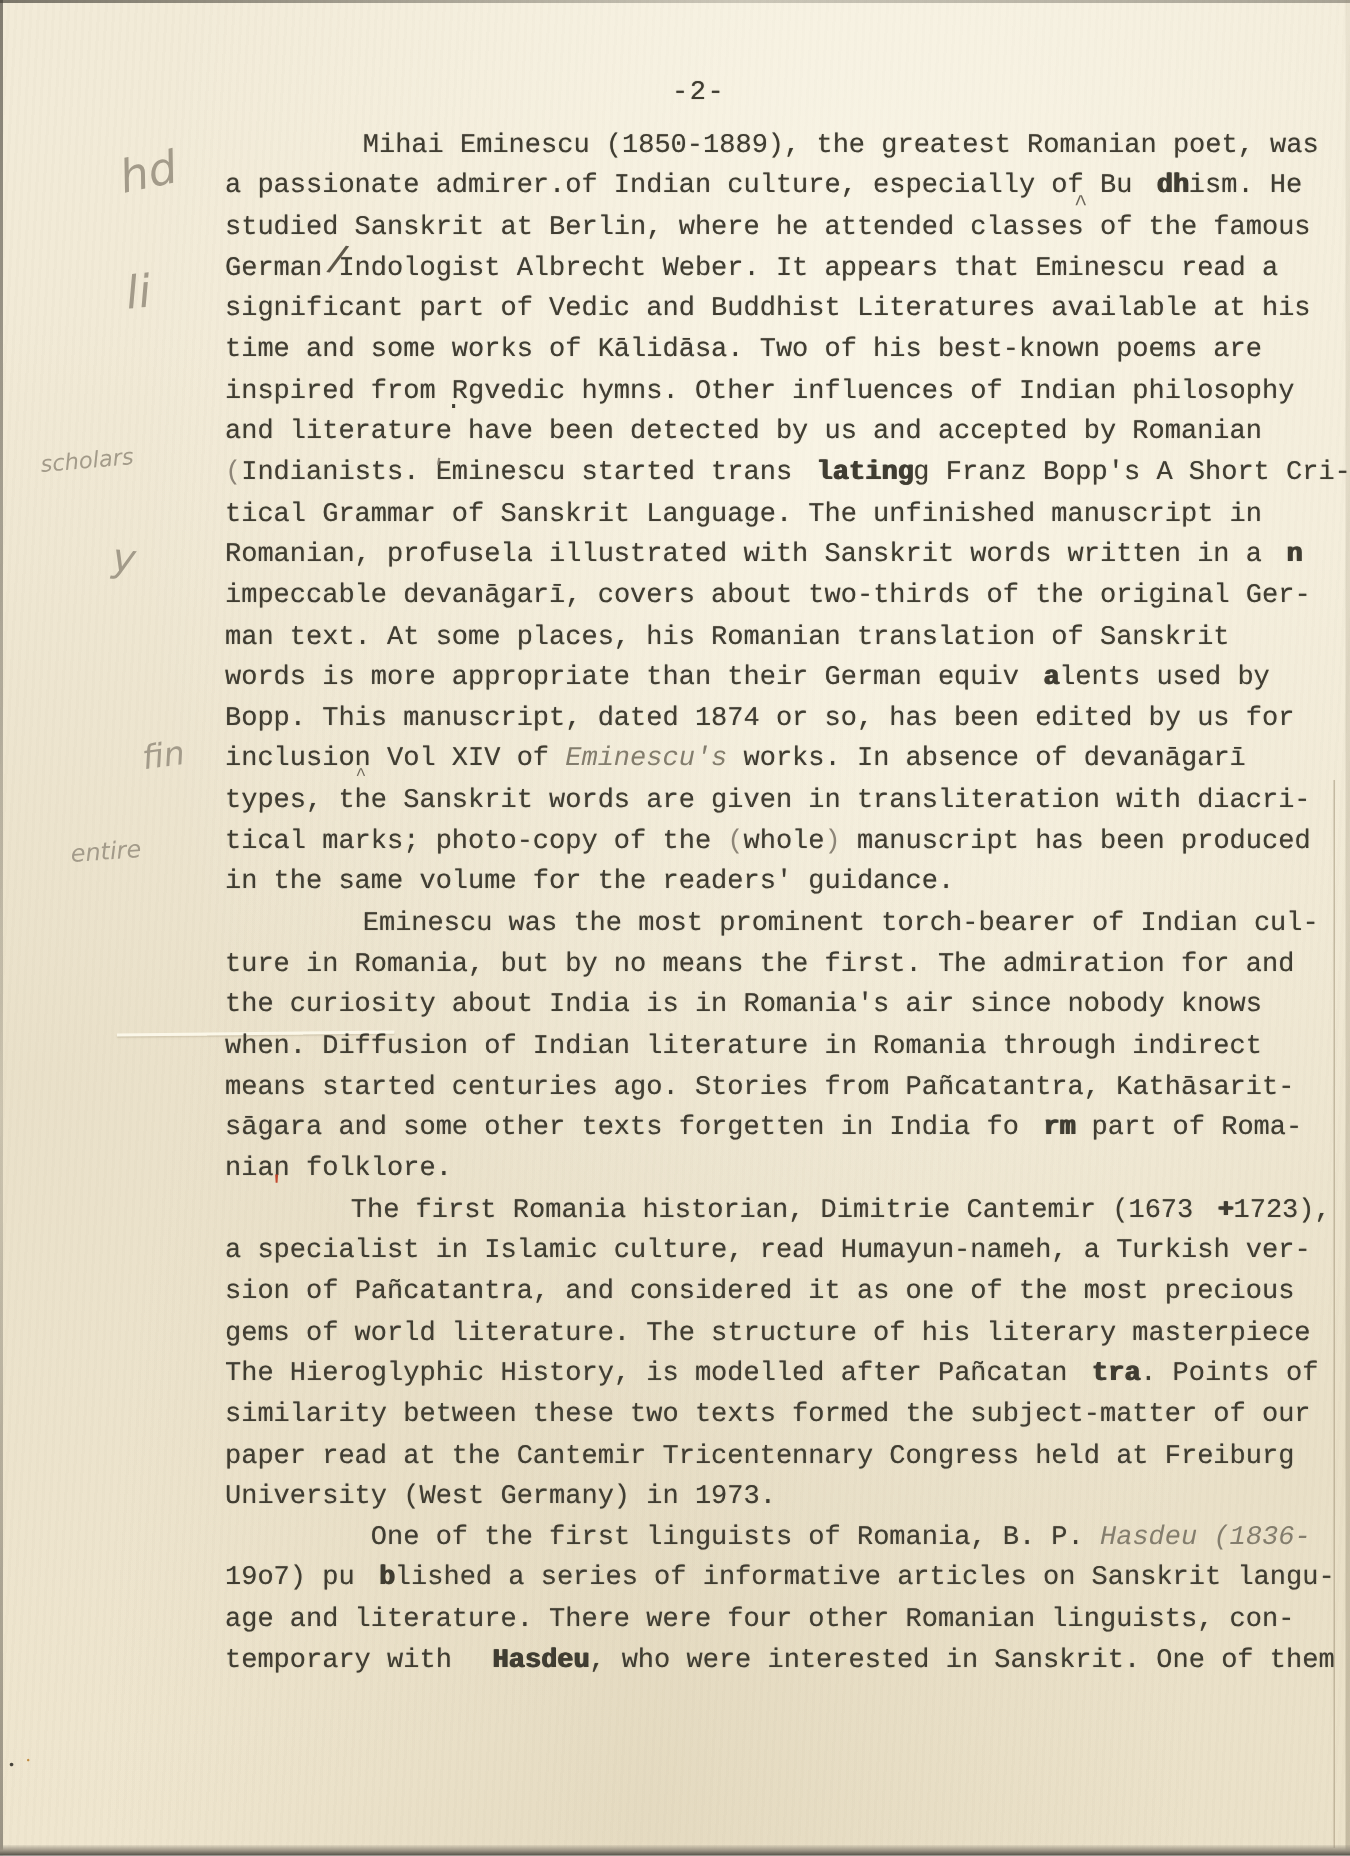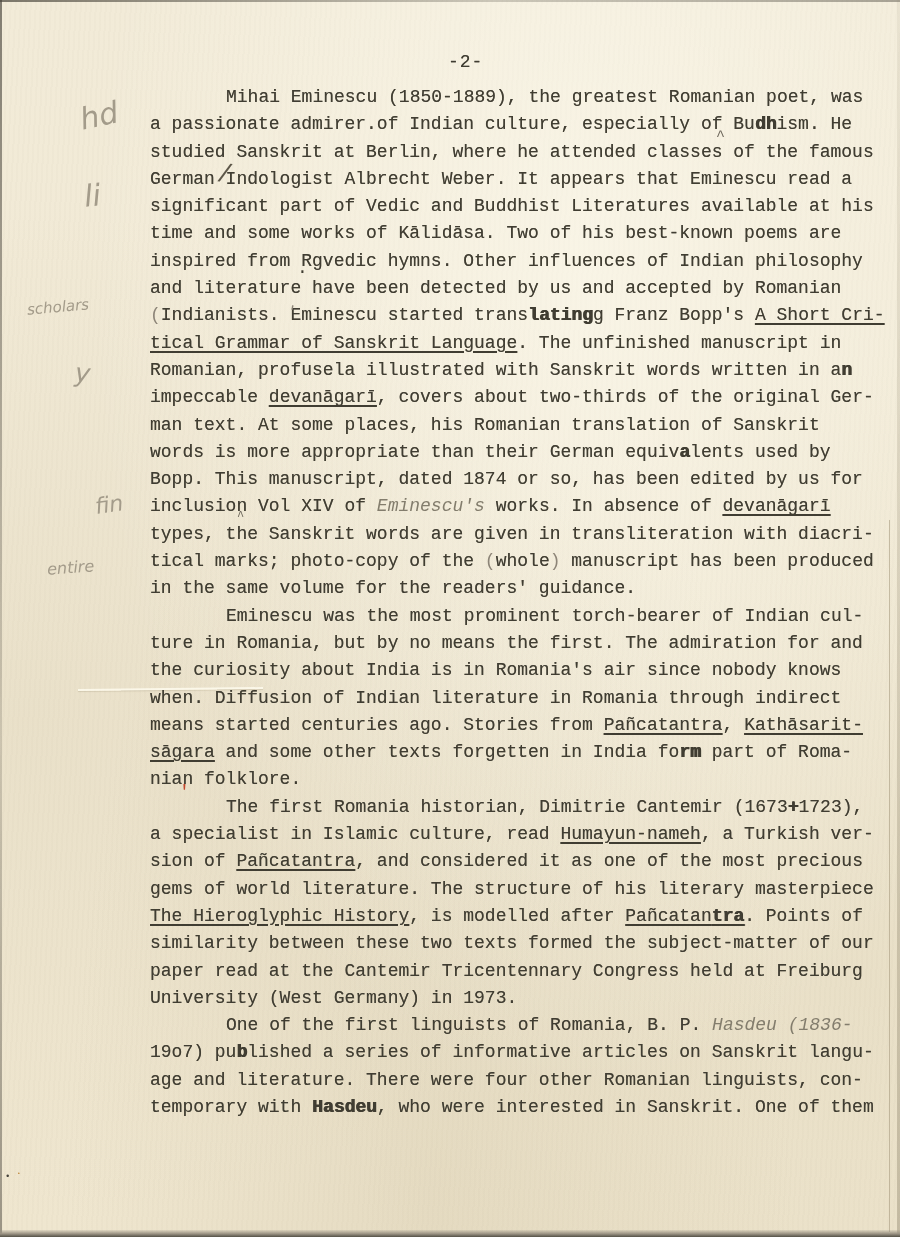--- a/index.html
+++ b/index.html
@@ -27,23 +27,23 @@
   .crease { position:absolute; left:78px; top:688px; width:185px; height:2px;
     background:rgba(255,252,240,0.8); transform:rotate(-0.6deg); box-shadow:0 1px 1px rgba(170,158,128,0.35); }
 
   .pageno { position:absolute; left:448px; top:52px; font-size:18px; color:#3f3c31;
     letter-spacing:1px; text-shadow:0 0 0.6px rgba(64,61,50,0.65); }
 
   .body-text { position:absolute; left:150px; top:84px; width:745px;
     font-size:18px; line-height:27.3px; color:#403d32; white-space:pre;
     text-shadow:0 0 0.6px rgba(64,61,50,0.6); }
   .line { height:27.3px; }
-  .line.indent { padding-left:76px; }
-  .u { text-decoration:underline; text-decoration-thickness:1.6px; text-underline-offset:3px; }
-  .b { font-weight:bold; text-shadow:0.8px 0 currentColor, 0 0 0.6px rgba(64,61,50,0.6); }
+  .line.indent { padding-left:76px;text-align:center; }
+  .u { text-decoration-thickness:1.6px; text-underline-offset:3px; }
+  .b { font-weight:bold; text-shadow:0.8px 0 currentColor, 0 0 0.6px rgba(64,61,50,0.6);padding-left:16px; }
   .p { color:#8d8578; font-weight:normal; text-shadow:none; }
   .f { color:#837d6d; text-shadow:none;font-style:italic; }
 
   .pencil-note { position:absolute; font-family:"DejaVu Sans",sans-serif; font-style:italic;
     color:#a39b8a; white-space:nowrap; }
   .mark { position:absolute; font-family:"Liberation Mono","DejaVu Sans Mono",monospace;
     white-space:nowrap; }
 </style>
 </head>
 <body>

